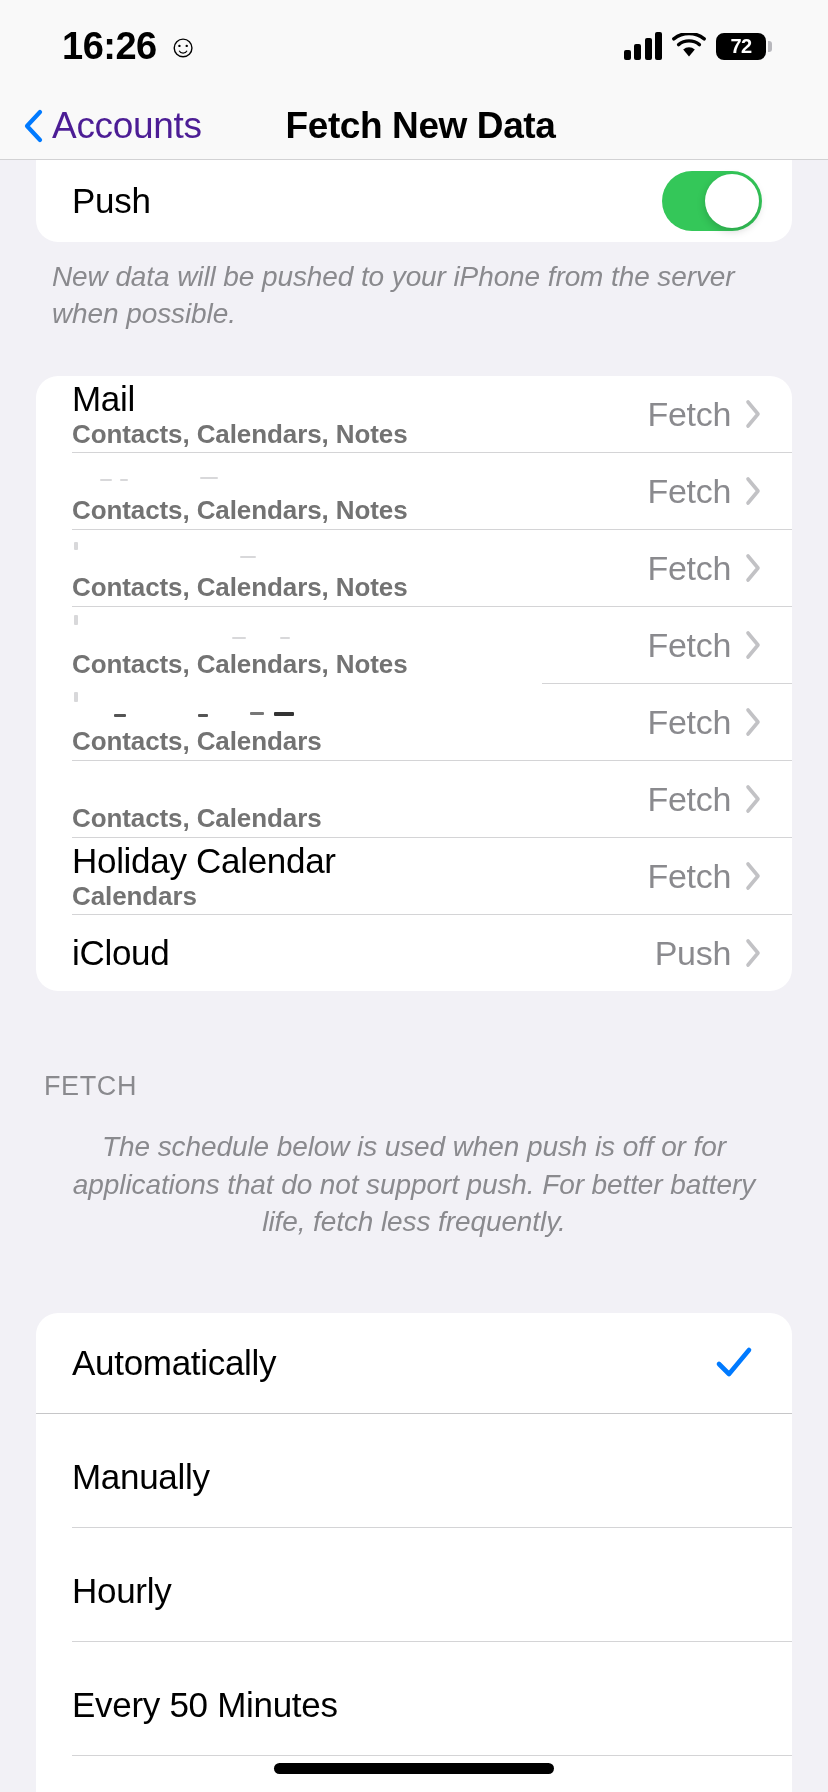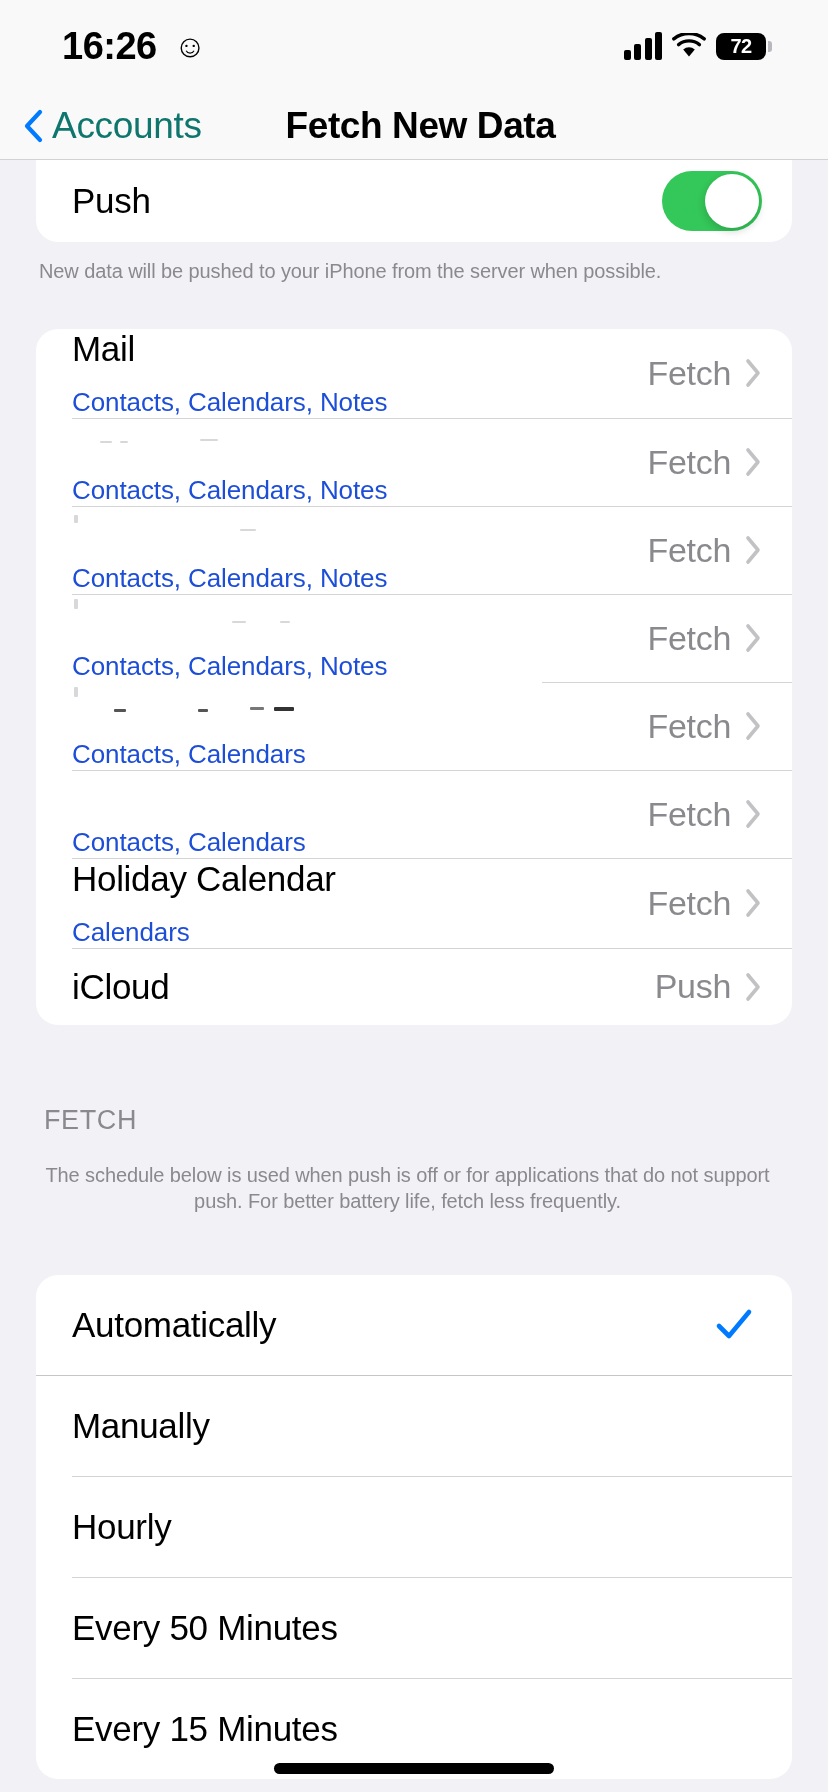--- a/index.html
+++ b/index.html
@@ -14,21 +14,21 @@
   
   .statusbar{
     position:relative;
     height:92px;
     background:#f9f9f9;
     display:flex;
     align-items:center;
     justify-content:space-between;
     padding:0 56px 0 62px;
   }
-  .sb-left{ display:flex; align-items:center; gap:17px; }
+  .sb-left{ display:flex; align-items:center; gap:10px; }
   .sb-time{ font-size:38px; font-weight:700; color:#000; letter-spacing:-0.5px; }
   .sb-emoji{ font-size:32px; line-height:1; }
   .sb-right{ display:flex; align-items:center; gap:10px; }
 
   .sig{ display:flex; align-items:flex-end; gap:3.5px; height:28px; }
   .sig i{ display:block; width:7px; background:#000; border-radius:2px; }
   .sig i:nth-child(1){ height:10px; }
   .sig i:nth-child(2){ height:16px; }
   .sig i:nth-child(3){ height:22px; }
   .sig i:nth-child(4){ height:28px; }
@@ -56,21 +56,21 @@
     border-bottom:1px solid #d2d2d4;
     display:flex;
     align-items:center;
   }
   .nav-back{
     display:flex; align-items:center; gap:8px;
     padding-left:22px;
     cursor:pointer;
   }
   .chev-left{ width:22px; height:34px; position:relative; flex:none; }
-  .nav-back-label{ font-size:37px; color:#0f766e; letter-spacing:-0.3px; }
+  .nav-back-label{ font-size:37px; color:#4c1d95; letter-spacing:-0.3px; }
   .nav-title{
     position:absolute; left:0; right:0; text-align:center;
     font-size:37px; font-weight:700; color:#000; letter-spacing:-0.4px;
     pointer-events:none;
     padding-left:13px;
   }
 
   
   .content{ position:relative; }
 
@@ -88,22 +88,22 @@
     padding-left:36px;
     padding-right:30px;
     min-height:76px;
   }
   .row-main{ flex:1; min-width:0; }
   .row-title{
     font-size:35px; color:#000; letter-spacing:-0.3px;
     white-space:nowrap; overflow:hidden;
   }
   .row-sub{
-    font-size:26px; color:#1d4ed8; letter-spacing:-0.1px;
-    margin-top:18px; white-space:nowrap; overflow:hidden;
+    font-size:26px; color:#737373; letter-spacing:-0.1px;
+    margin-top:0; white-space:nowrap; overflow:hidden;font-weight:bold;
   }
   .row-value{
     font-size:34px; color:#8a8a8e; letter-spacing:-0.3px;
     margin-right:14px; flex:none;
   }
   .chev-right{ width:17px; height:30px; position:relative; flex:none; }
 
   .sep{ height:1px; background:#d4d4d6; margin-left:36px; }
   .sep.full{ margin-left:0; background:#c6c6c8; }
   .sep.indent-far{ margin-left:506px; }
@@ -124,36 +124,37 @@
     cursor:pointer;
   }
   .toggle .knob{
     position:absolute; top:3px; left:43px;
     width:54px; height:54px; border-radius:50%;
     background:#fff;
     box-shadow:0 3px 8px rgba(0,0,0,0.18);
   }
 
   .footnote{
-    font-size:20px; color:#8a8a8e;
+    font-size:28px; color:#8a8a8e;
     line-height:1.33; letter-spacing:-0.1px;
-    margin:16px 52px 0 39px;
+    margin:16px 52px 0 52px;
+    font-style:italic;
   }
   .group-header{
     font-size:27px; color:#8a8a8e;
     letter-spacing:0.6px;
     margin:0 0 0 44px;
   }
 
   .check{ width:40px; height:40px; position:relative; flex:none; margin-right:8px; }
   .spacer-44{ height:44px; }
   .spacer-60{ height:60px; }
   .spacer-80{ height:80px; }
 
-  .option-row{ min-height:100px; }
+  .option-row{ min-height:100px;margin-top:13px; }
   .option-label{ font-size:35px; color:#000; letter-spacing:-0.3px; }
 
   
   .home-indicator{
     position:absolute;
     left:50%; transform:translateX(-50%);
     bottom:18px;
     width:280px; height:11px;
     border-radius:6px;
     background:#000;

